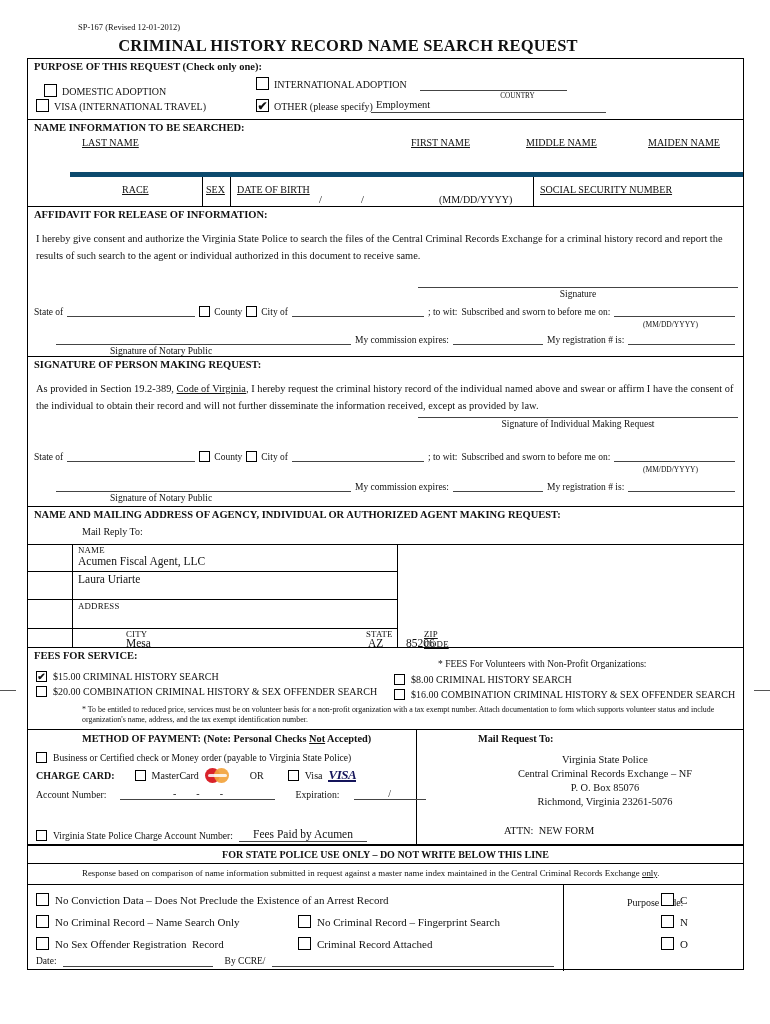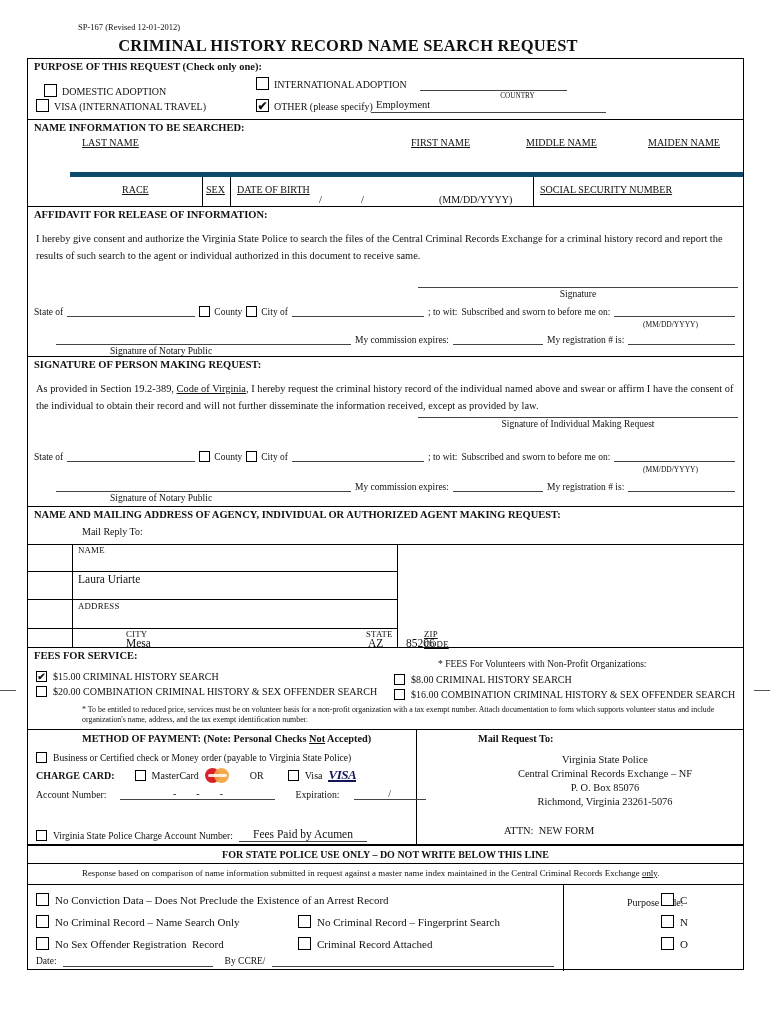--- a/index.html
+++ b/index.html
@@ -159,20 +159,21 @@
 
     <div class="sec" style="height:141px;">
       <div class="sechead">NAME AND MAILING ADDRESS OF AGENCY, INDIVIDUAL OR AUTHORIZED AGENT MAKING REQUEST:</div>
       <div class="abs" style="left:6px; top:19px; font-size:10px;">Mail Reply To:</div>
       <div class="abs" style="left:0; right:0; top:37px; border-top:1px solid #000;"></div>
       <div class="abs" style="left:369px; top:37px; bottom:0; border-left:1px solid #000;"></div>
       <div class="mailrow" style="top:37px; height:28px;">
         <div class="spacer"></div>
         <div class="cell">
           <div class="collbl">NAME</div>
+          <div class="colval">Acumen Fiscal Agent, LLC</div>
         </div>
       </div>
       <div class="mailrow" style="top:65px; height:28px;">
         <div class="spacer"></div>
         <div class="cell">
           <div class="colval">Laura Uriarte</div>
         </div>
       </div>
       <div class="mailrow" style="top:93px; height:29px;">
         <div class="spacer"></div>

